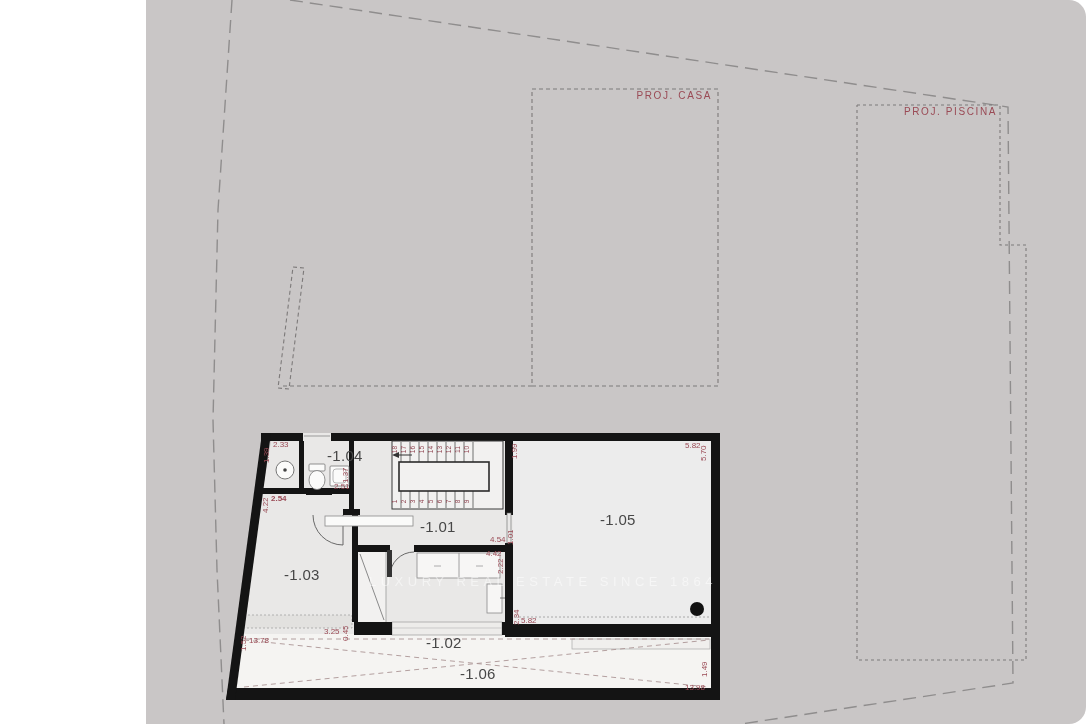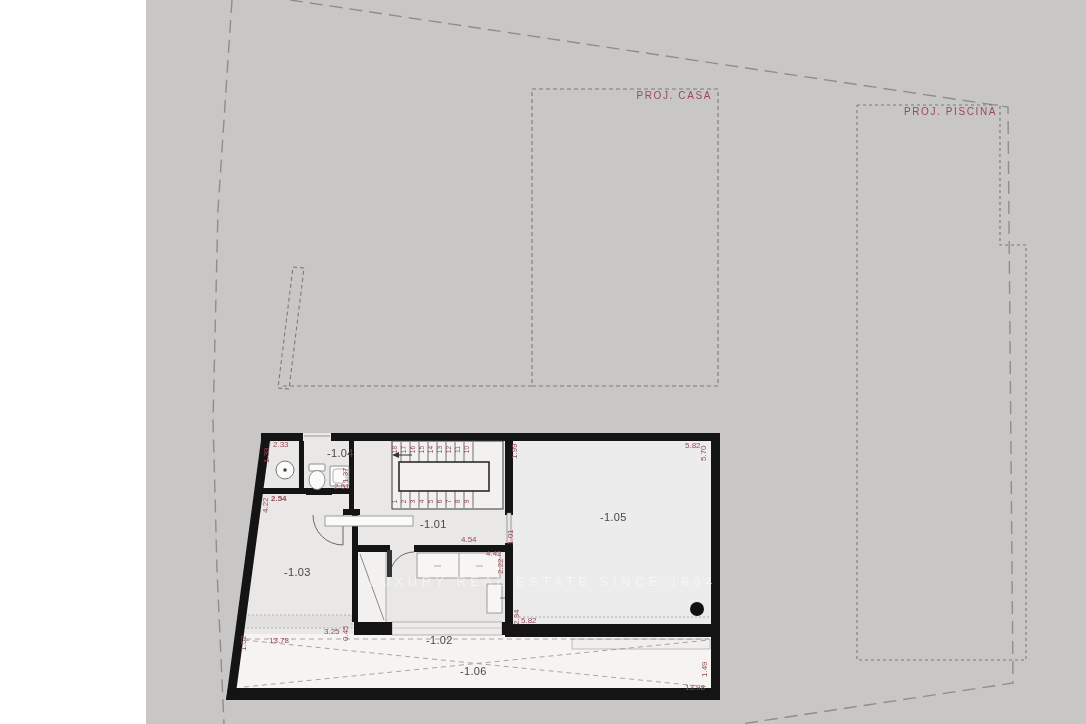--- a/index.html
+++ b/index.html
@@ -1,22 +1,22 @@
 <!DOCTYPE html>
 <html><head>
 <meta charset="utf-8">
 <style>
   html,body{margin:0;padding:0;background:#ffffff;}
   #canvas{position:relative;width:1086px;height:724px;overflow:hidden;
-          font-family:"Liberation Sans",sans-serif;background:#ffffff;}
+          font-family:"Liberation Sans",sans-serif;background:#ffffff;border-radius:17px;}
   #plan-svg{position:absolute;left:0;top:0;}
   .txt{position:absolute;white-space:nowrap;}
   .dim{font-size:8px;color:#9a4a55;}
   .dim.rot{transform:rotate(-90deg);transform-origin:0 0;}
-  .room-label{font-size:11px;color:#474747;letter-spacing:.3px;}
+  .room-label{font-size:15px;color:#474747;letter-spacing:.3px;}
   .proj-label{font-size:10px;color:#9a4a55;letter-spacing:1.6px;text-align:right;}
   .stair-row{position:absolute;display:flex;height:11px;}
   .stair-row span{flex:1;font-size:6.5px;color:#8f4450;transform:rotate(-90deg);text-align:center;}
   .wm-brand{position:absolute;left:0;width:1086px;top:501px;text-align:center;
             font-family:"Liberation Serif",serif;font-size:50px;font-weight:bold;
             letter-spacing:5px;word-spacing:20px;color:rgba(255,255,255,.42);pointer-events:none;}
   .wm-tagline{position:absolute;left:0;width:1086px;top:574px;text-align:center;
             font-family:Liberation Sans, sans-serif;font-size:13px;letter-spacing:4.5px;
             color:rgba(255,255,255,.5);pointer-events:none;}
 </style>
@@ -158,28 +158,28 @@
 
   <span class="txt dim" style="left:273px;top:440px;">2.33</span>
   <span class="txt dim rot" style="left:262px;top:463px;">1.39</span>
   <span class="txt dim rot" style="left:341px;top:483px;">1.37</span>
   <span class="txt dim" style="left:334px;top:482px;">2.51</span>
   <span class="txt dim" style="left:271px;top:494px;font-weight:bold;">2.54</span>
   <span class="txt dim rot" style="left:261px;top:513px;">4.22</span>
   <span class="txt dim rot" style="left:510px;top:459px;">1.99</span>
   <span class="txt dim" style="left:685px;top:441px;">5.82</span>
   <span class="txt dim rot" style="left:699px;top:461px;">5.70</span>
-  <span class="txt dim" style="left:461px;top:535px;text-align:right;">4.54</span>
+  <span class="txt dim" style="left:490px;top:535px;text-align:right;">4.54</span>
   <span class="txt dim rot" style="left:506px;top:545px;">1.01</span>
   <span class="txt dim" style="left:486px;top:549px;">4.42</span>
   <span class="txt dim rot" style="left:496px;top:574px;">2.22</span>
   <span class="txt dim rot" style="left:512px;top:625px;">2.34</span>
   <span class="txt dim" style="left:521px;top:616px;">5.82</span>
   <span class="txt dim rot" style="left:239px;top:651px;">1.52</span>
-  <span class="txt dim" style="left:249px;top:636px;margin-left:20px;">13.78</span>
+  <span class="txt dim" style="left:249px;top:636px;">13.78</span>
   <span class="txt dim" style="left:324px;top:627px;">3.25</span>
   <span class="txt dim rot" style="left:341px;top:641px;">0.45</span>
   <span class="txt dim rot" style="left:700px;top:677px;">1.49</span>
   <span class="txt dim" style="left:685px;top:683px;">13.98</span>
 
   <div class="stair-row" style="left:392px;top:444px;width:81px;">
     <span>18</span>
       <span>17</span>
     <span>16</span>
       <span>15</span>

